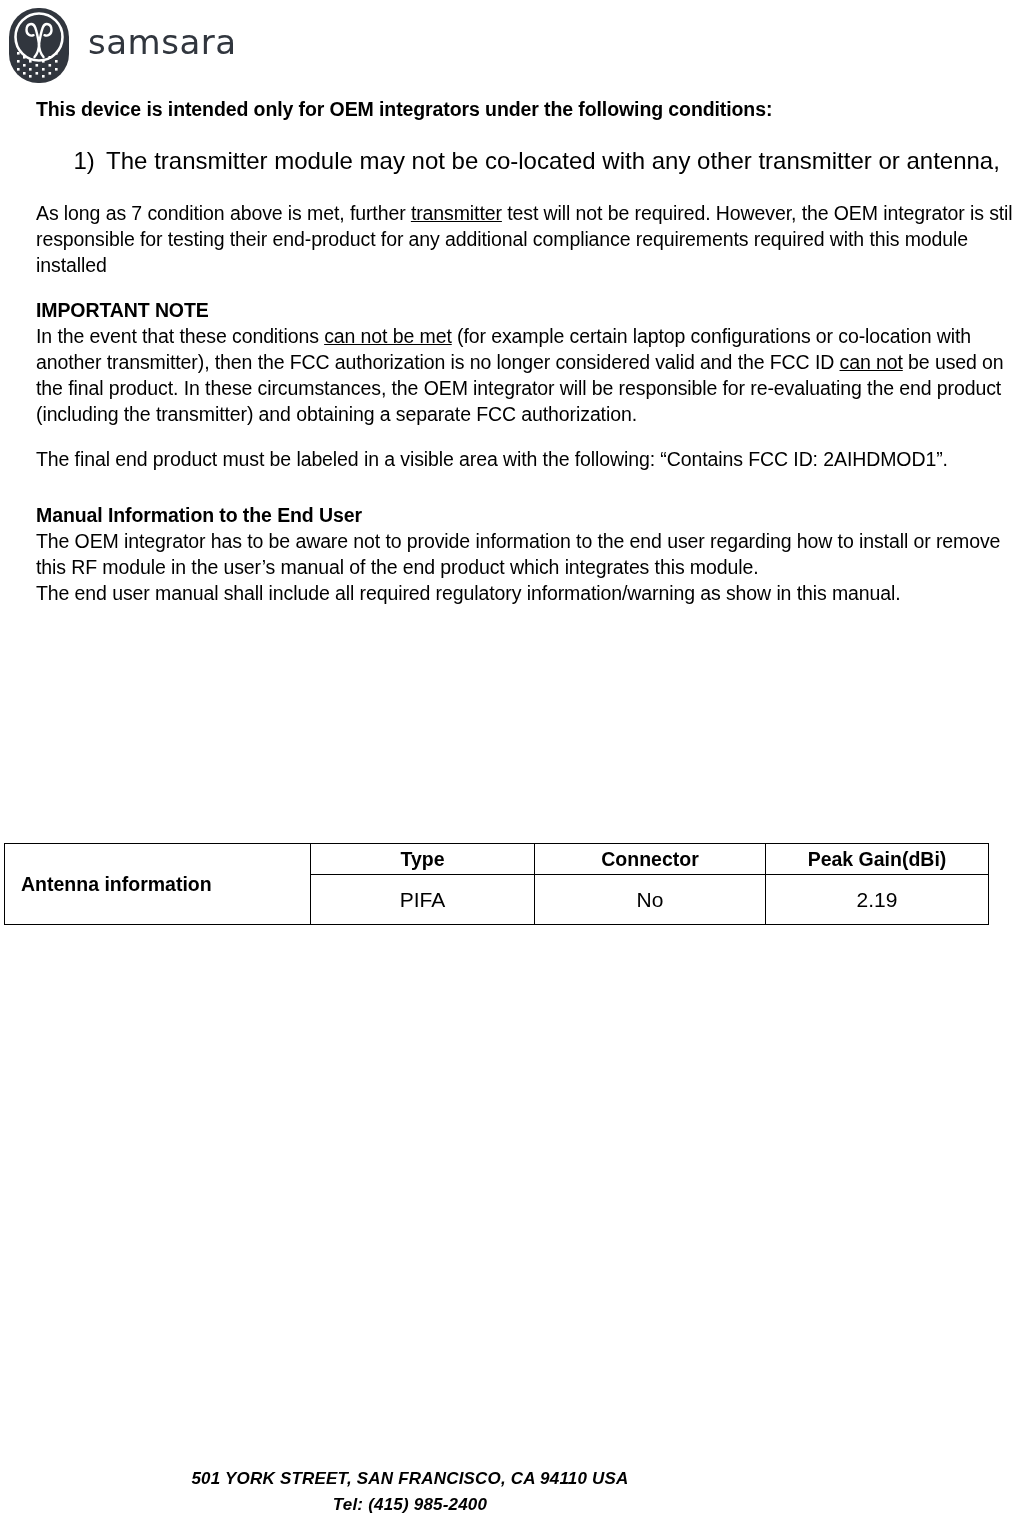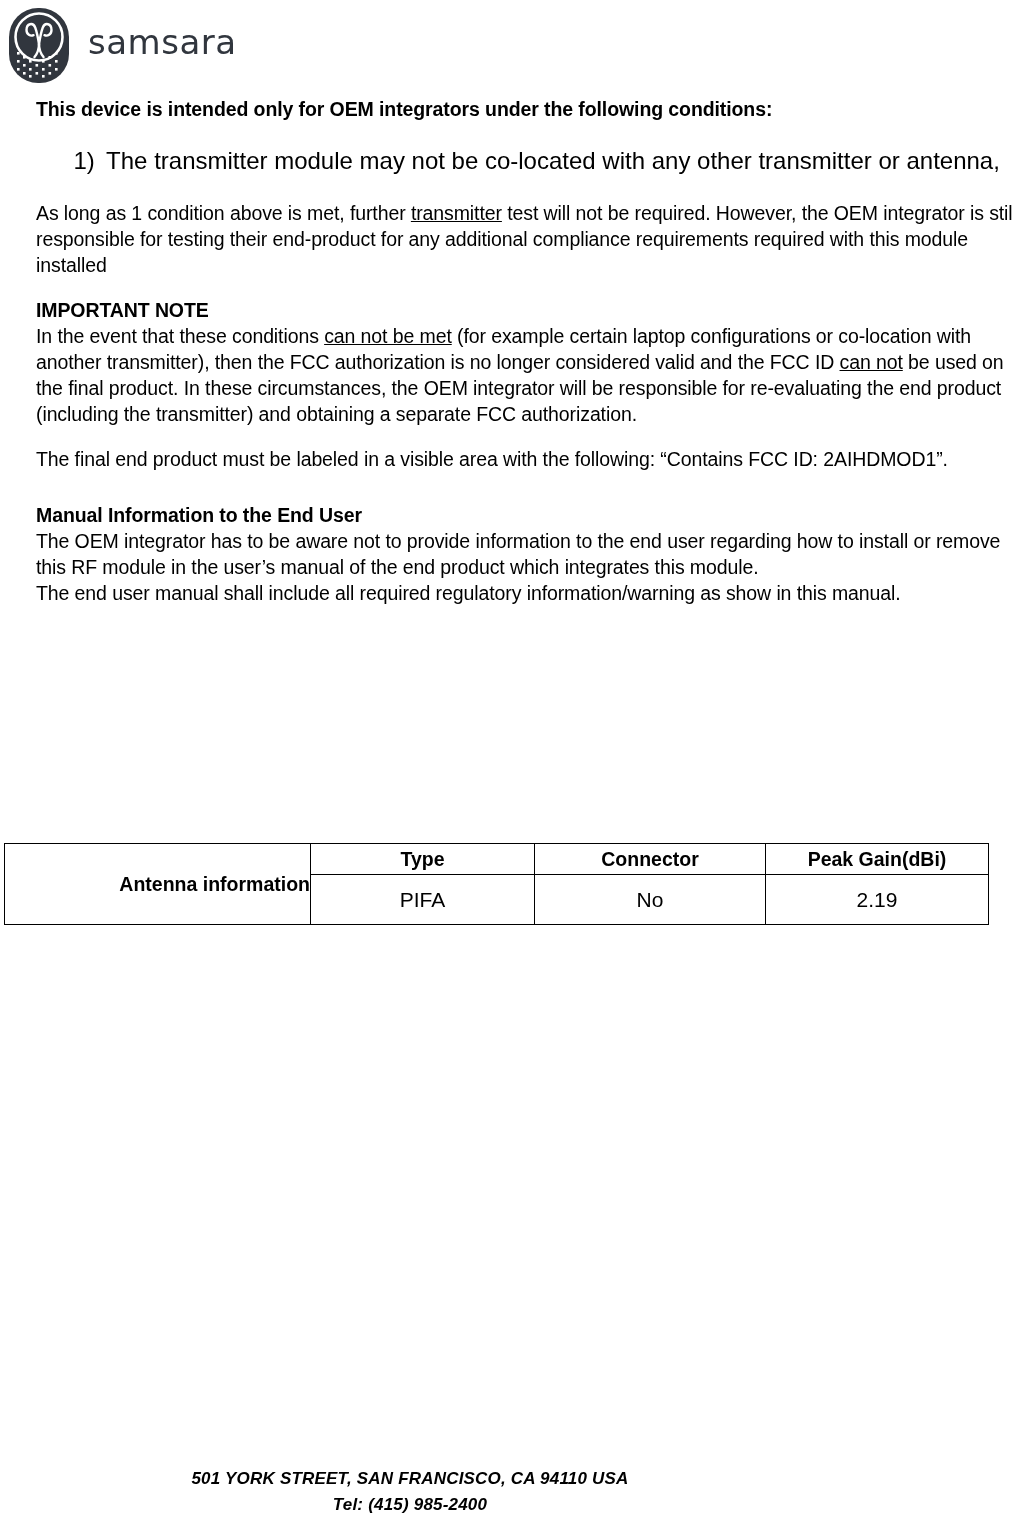--- a/index.html
+++ b/index.html
@@ -108,22 +108,22 @@
     font-weight: bold;
     height: 30px;
   }
   table.antenna td.val {
     font-weight: 400;
     height: 49px;
     font-size: 21px;
   }
   table.antenna td.rowlabel {
     font-weight: bold;
-    text-align: right;
-    padding-left: 8px;
+    text-align: left;
+    padding-left: 16px;
     font-size: 19.5px;
   }
 
   
   .footer {
     position: absolute;
     left: 0;
     top: 1466px;
     width: 820px;
     text-align: center;
@@ -182,21 +182,21 @@
 
     <div class="gap-md"></div>
 
     <p class="numbered">
       <span class="num">1)</span><span>The transmitter module may not be co-located with any other transmitter or antenna,</span>
     </p>
 
     <div class="gap-md"></div>
 
     <p class="para">
-      <span>As long as 1 condition above is met, further </span><span class="u">transmitter</span><span> test will not be required. However, the OEM integrator is still responsible for testing their end-product for any additional compliance requirements required with this module installed</span>
+      <span>As long as 7 condition above is met, further </span><span class="u">transmitter</span><span> test will not be required. However, the OEM integrator is still responsible for testing their end-product for any additional compliance requirements required with this module installed</span>
     </p>
 
     <div class="gap-sm"></div>
 
     <p class="para bold">IMPORTANT NOTE</p>
     <p class="para">
       <span>In the event that these conditions </span><span class="u">can not be met</span><span> (for example certain laptop configurations or co-location with another transmitter), then the FCC authorization is no longer considered valid and the FCC ID </span><span class="u">can not</span><span> be used on the final product. In these circumstances, the OEM integrator will be responsible for re-evaluating the end product (including the transmitter) and obtaining a separate FCC authorization.</span>
     </p>
 
     <div class="gap-sm"></div>

